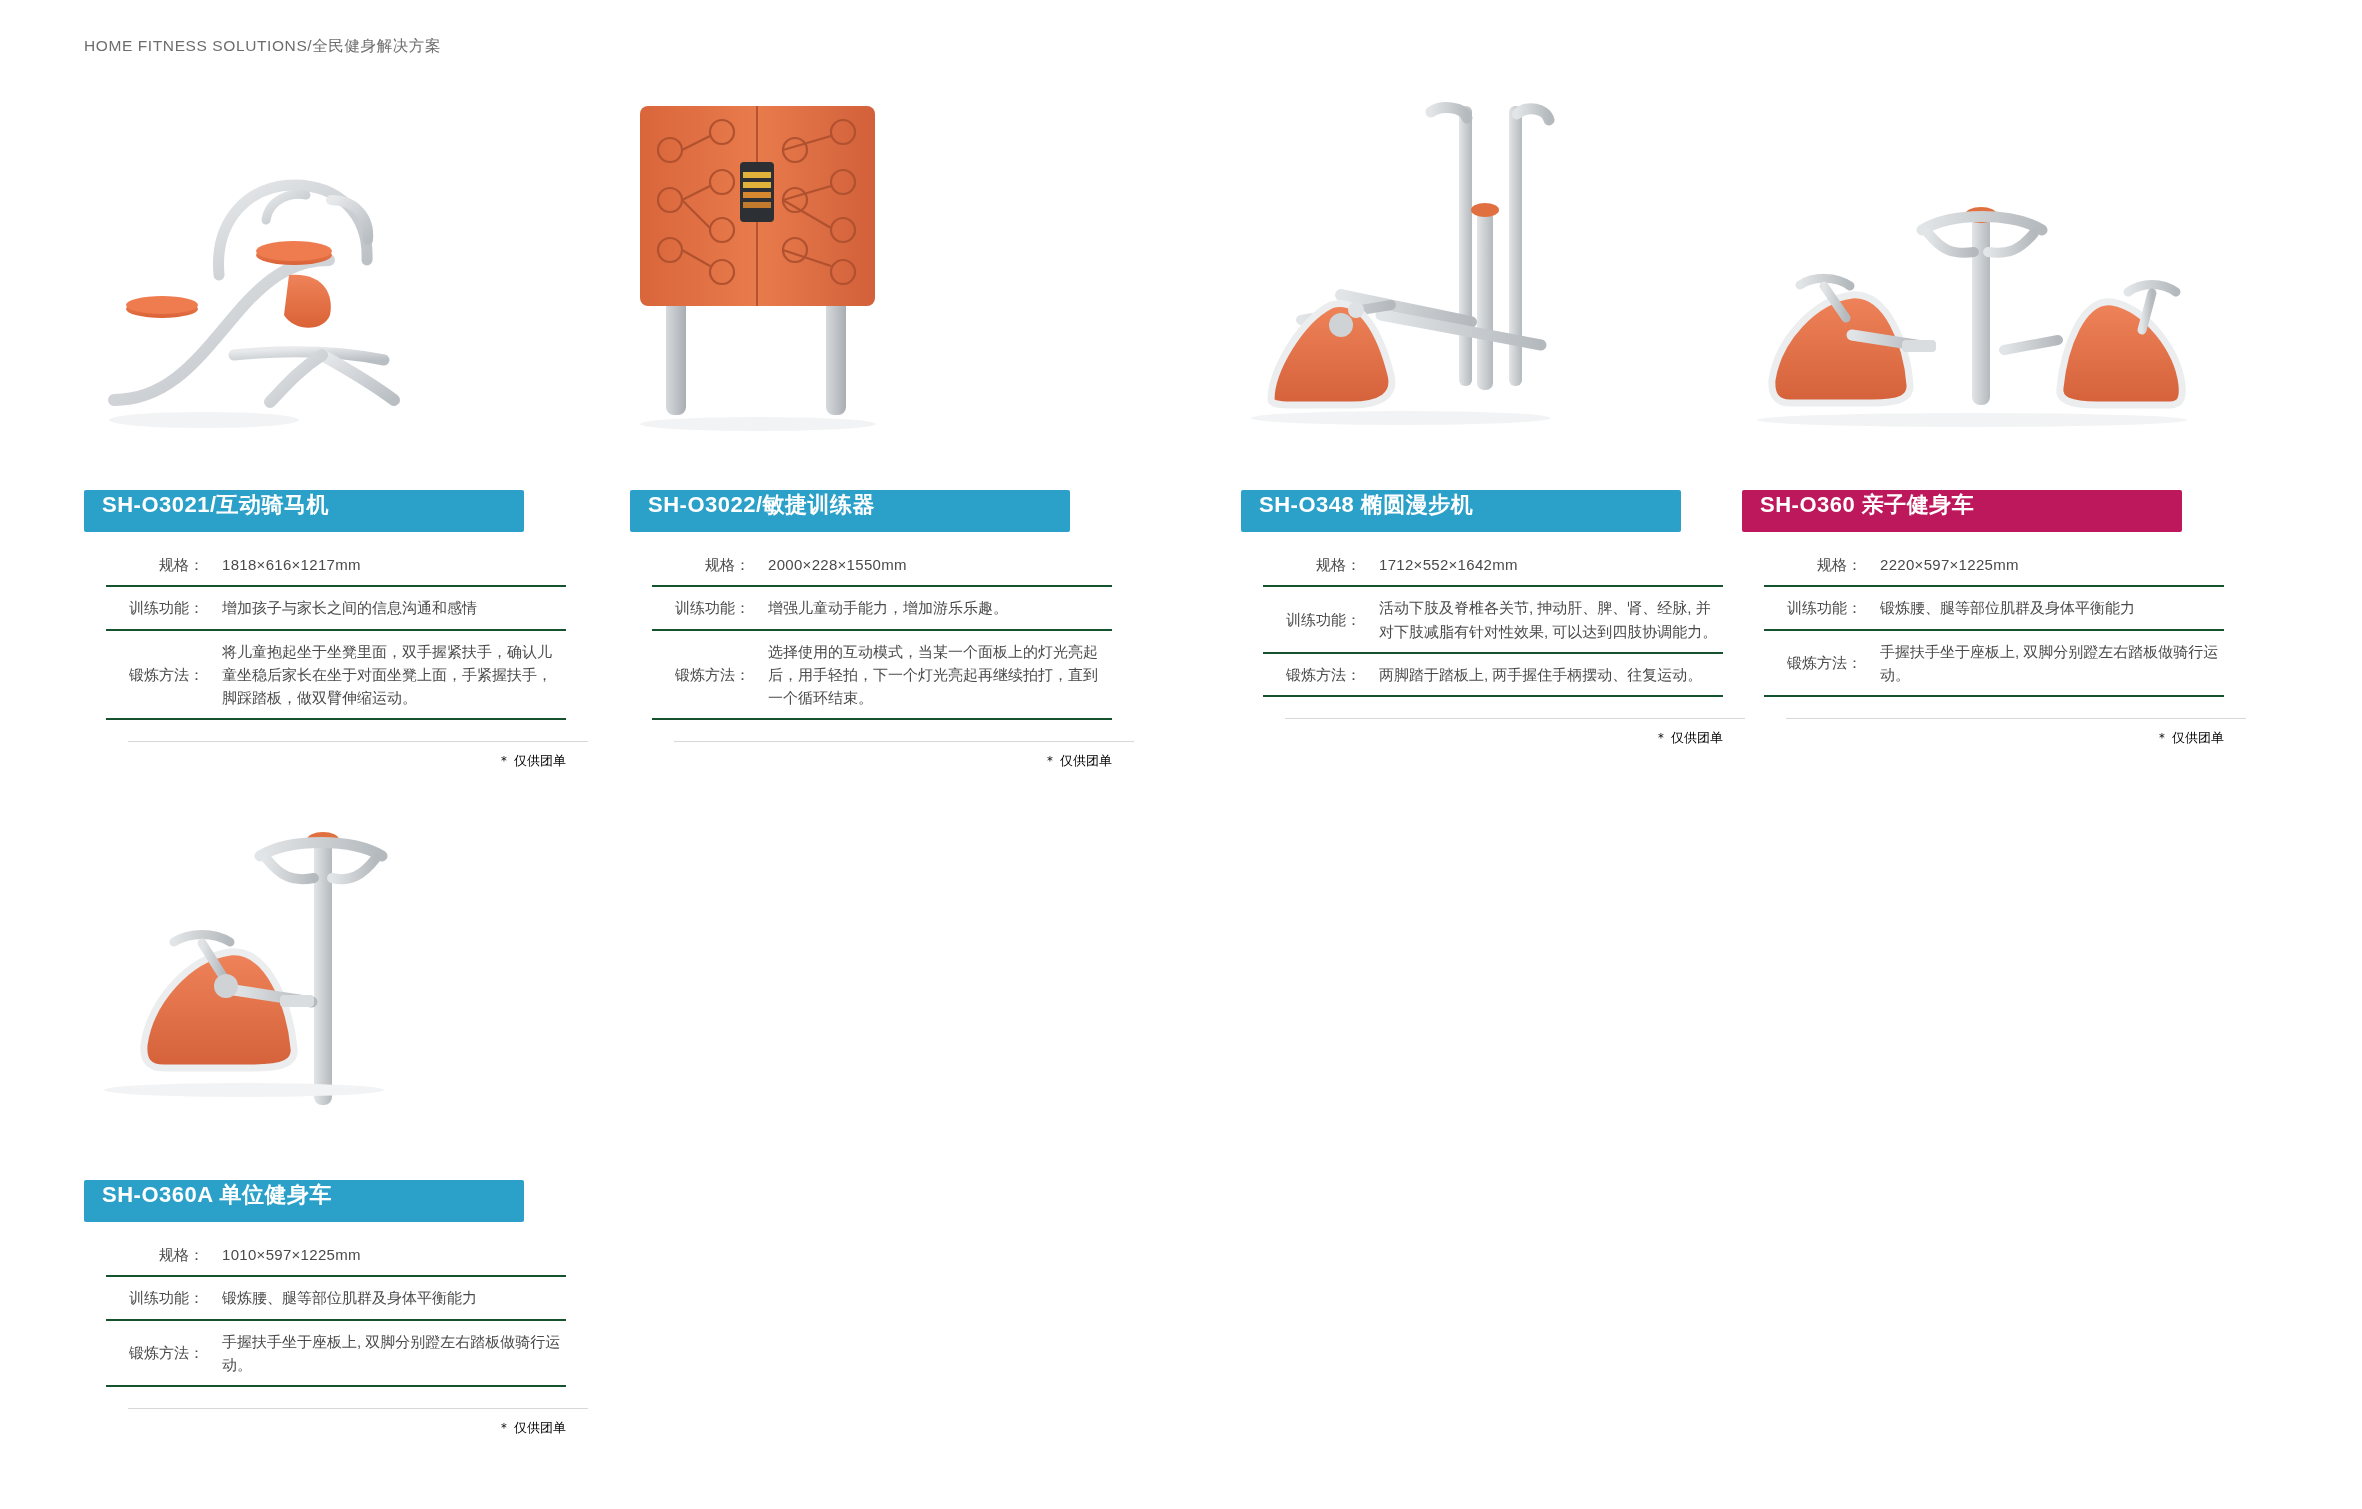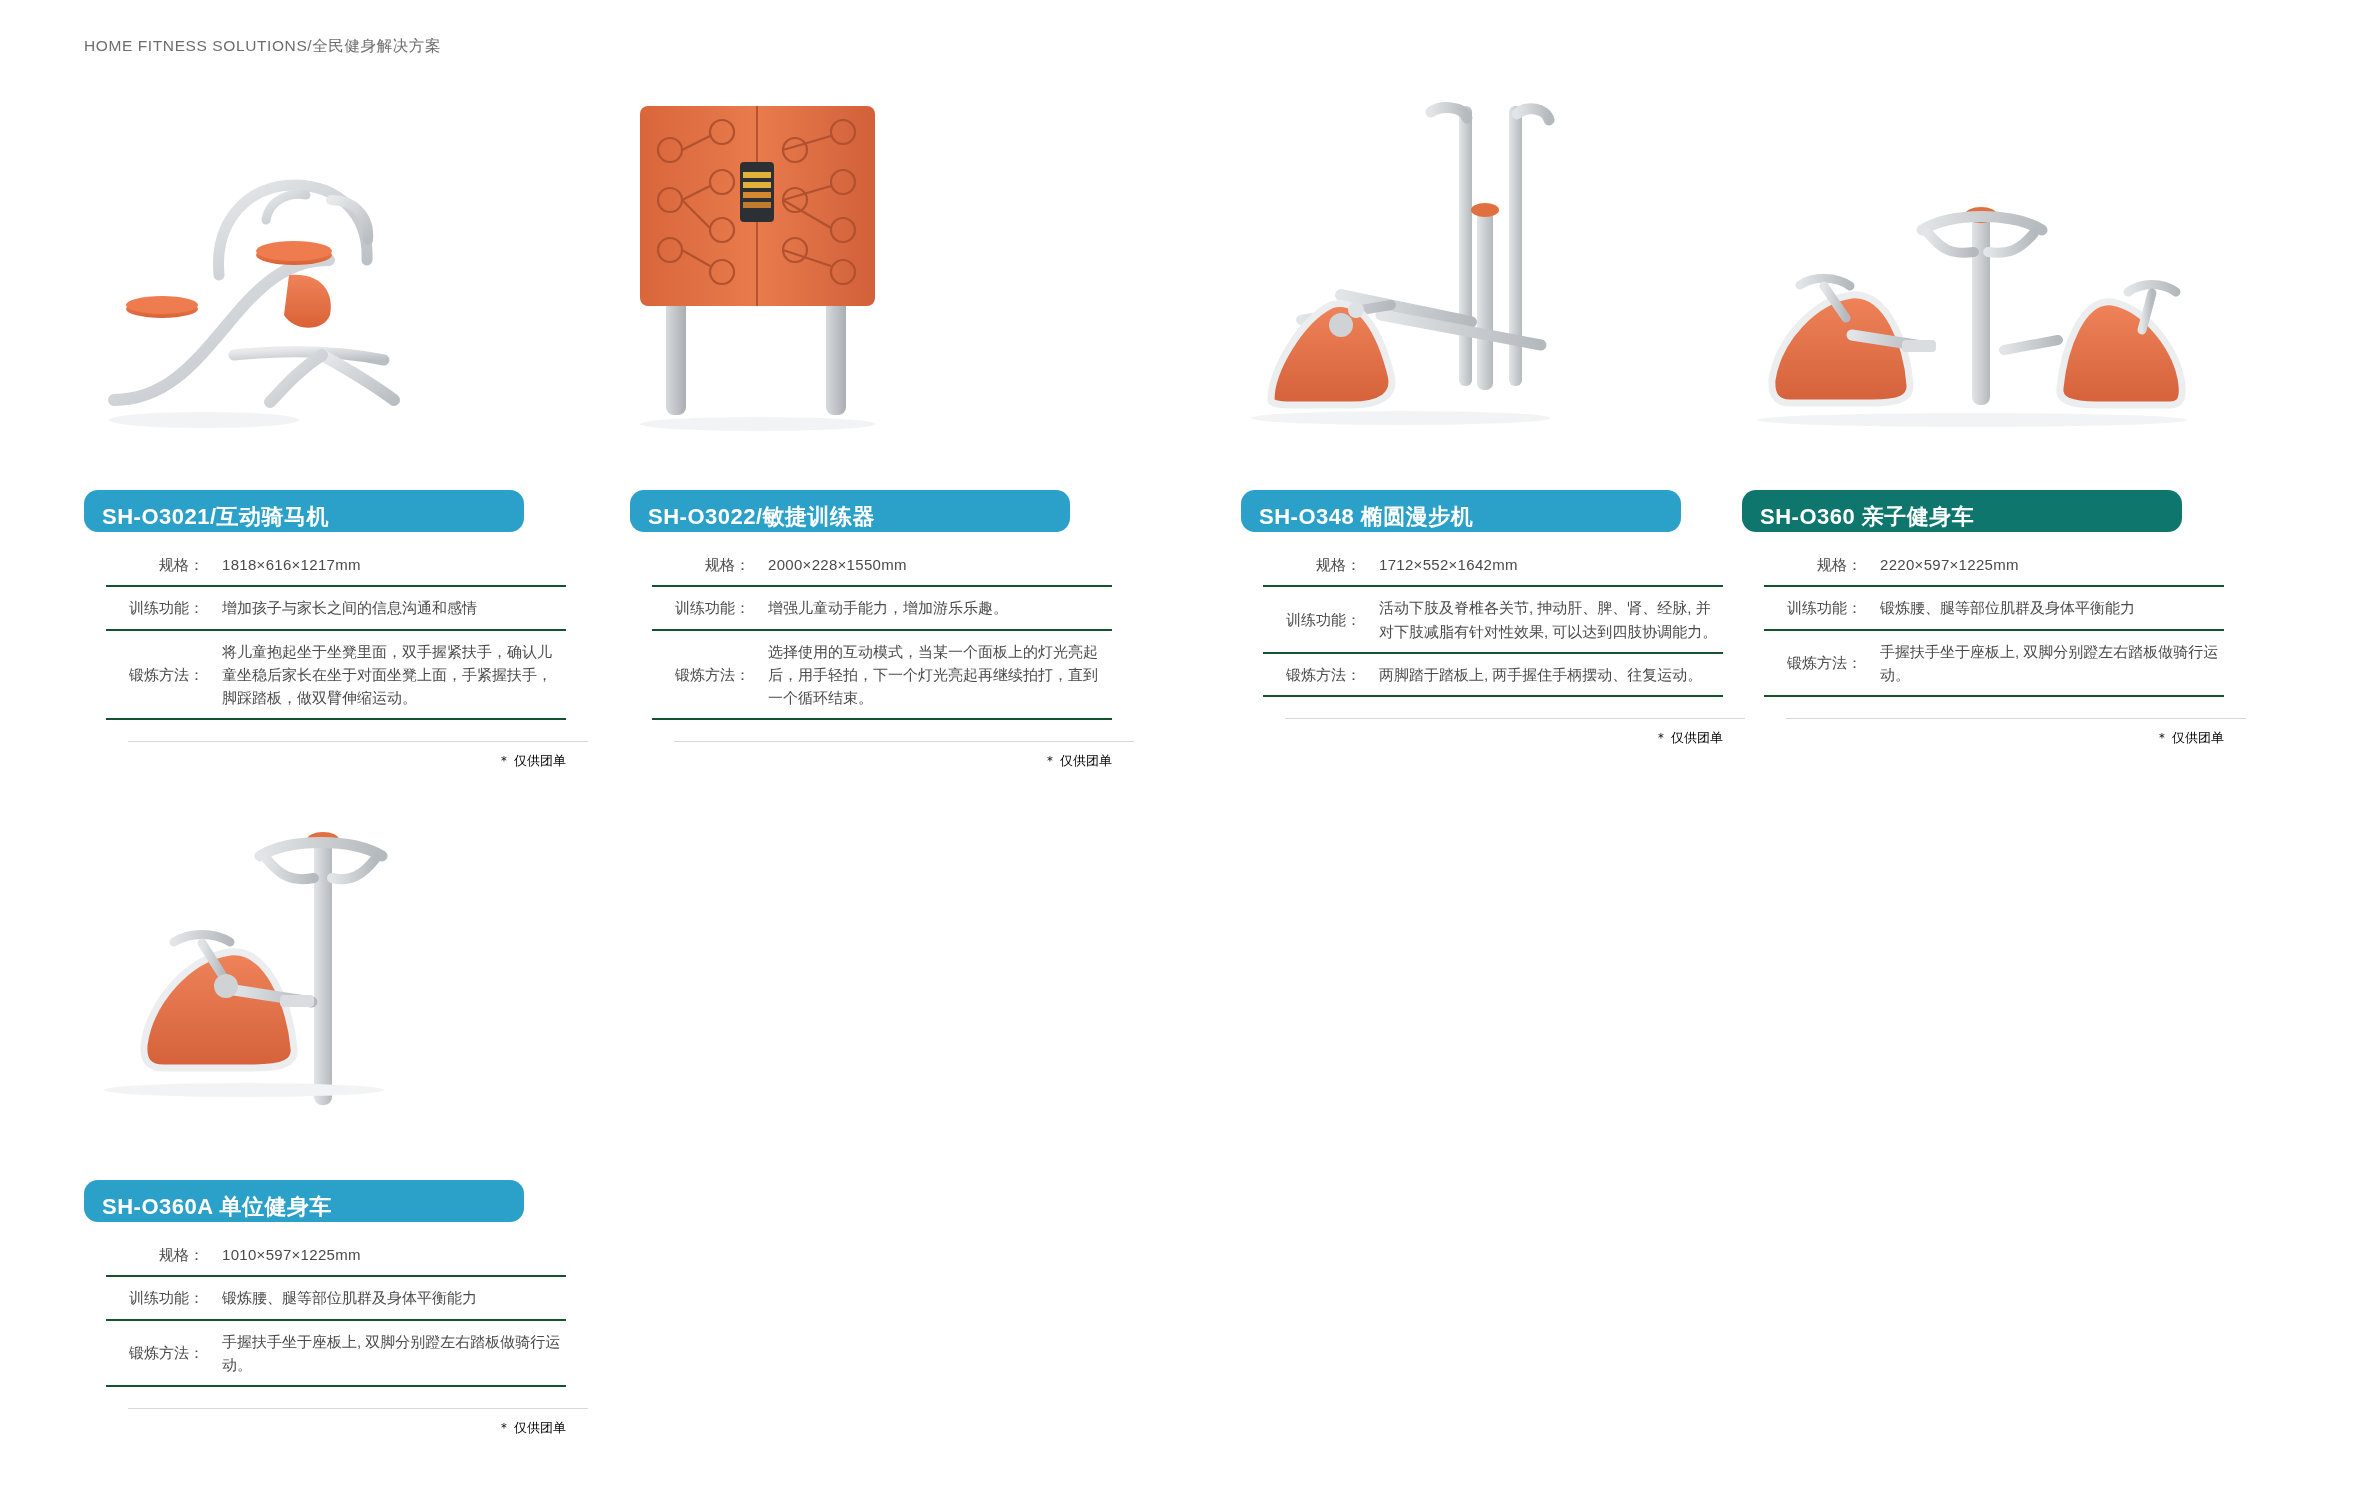--- a/index.html
+++ b/index.html
@@ -46,23 +46,23 @@
 
   .photo {
     position: relative;
     height: 390px;
     width: 100%;
   }
   .photo svg { display: block; }
 
   .title-bar {
     height: 42px;
-    border-radius: 14px;
+    border-radius: 2px;
     display: flex;
-    align-items: flex-end;
+    align-items: flex-start;
     padding-left: 18px;
     color: #ffffff;
     font-size: 22px;
     font-weight: bold;
     letter-spacing: 0.5px;
     margin-bottom: 12px;
     width: 440px;
   }
 
   .specs {
@@ -346,21 +346,21 @@
         <path d="M110 235 L 180 246" stroke="url(#g4)" stroke-width="11" stroke-linecap="round"></path>
         <rect x="160" y="240" width="34" height="12" rx="4" fill="#d9dde0"></rect>
 
         <path d="M440 285 C 436 250 404 208 370 202 C 340 198 322 248 318 288 C 316 300 328 305 355 305 L 428 305 C 440 305 441 296 440 285 Z" fill="url(#o4)" stroke="#ebedee" stroke-width="7"></path>
         <path d="M386 192 C 400 182 420 182 434 192" fill="none" stroke="url(#g4)" stroke-width="9" stroke-linecap="round"></path>
         <path d="M410 193 L 400 230" stroke="url(#g4)" stroke-width="9" stroke-linecap="round"></path>
         <path d="M316 240 L 262 250" stroke="url(#g4)" stroke-width="10" stroke-linecap="round"></path>
         <ellipse cx="230" cy="320" rx="215" ry="7" fill="#f2f3f4"></ellipse>
       </svg>
     </div>
-    <div class="title-bar" style="background:#0f766e">
+    <div class="title-bar" style="background:#be185d">
       <span>SH-O360 亲子健身车</span>
     </div>
     <div class="specs">
       <div class="spec-row">
         <div class="spec-label">规格：</div>
         <div class="spec-value mono">2220×597×1225mm</div>
       </div>
       <div class="spec-row">
         <div class="spec-label">训练功能：</div>
         <div class="spec-value">锻炼腰、腿等部位肌群及身体平衡能力</div>

